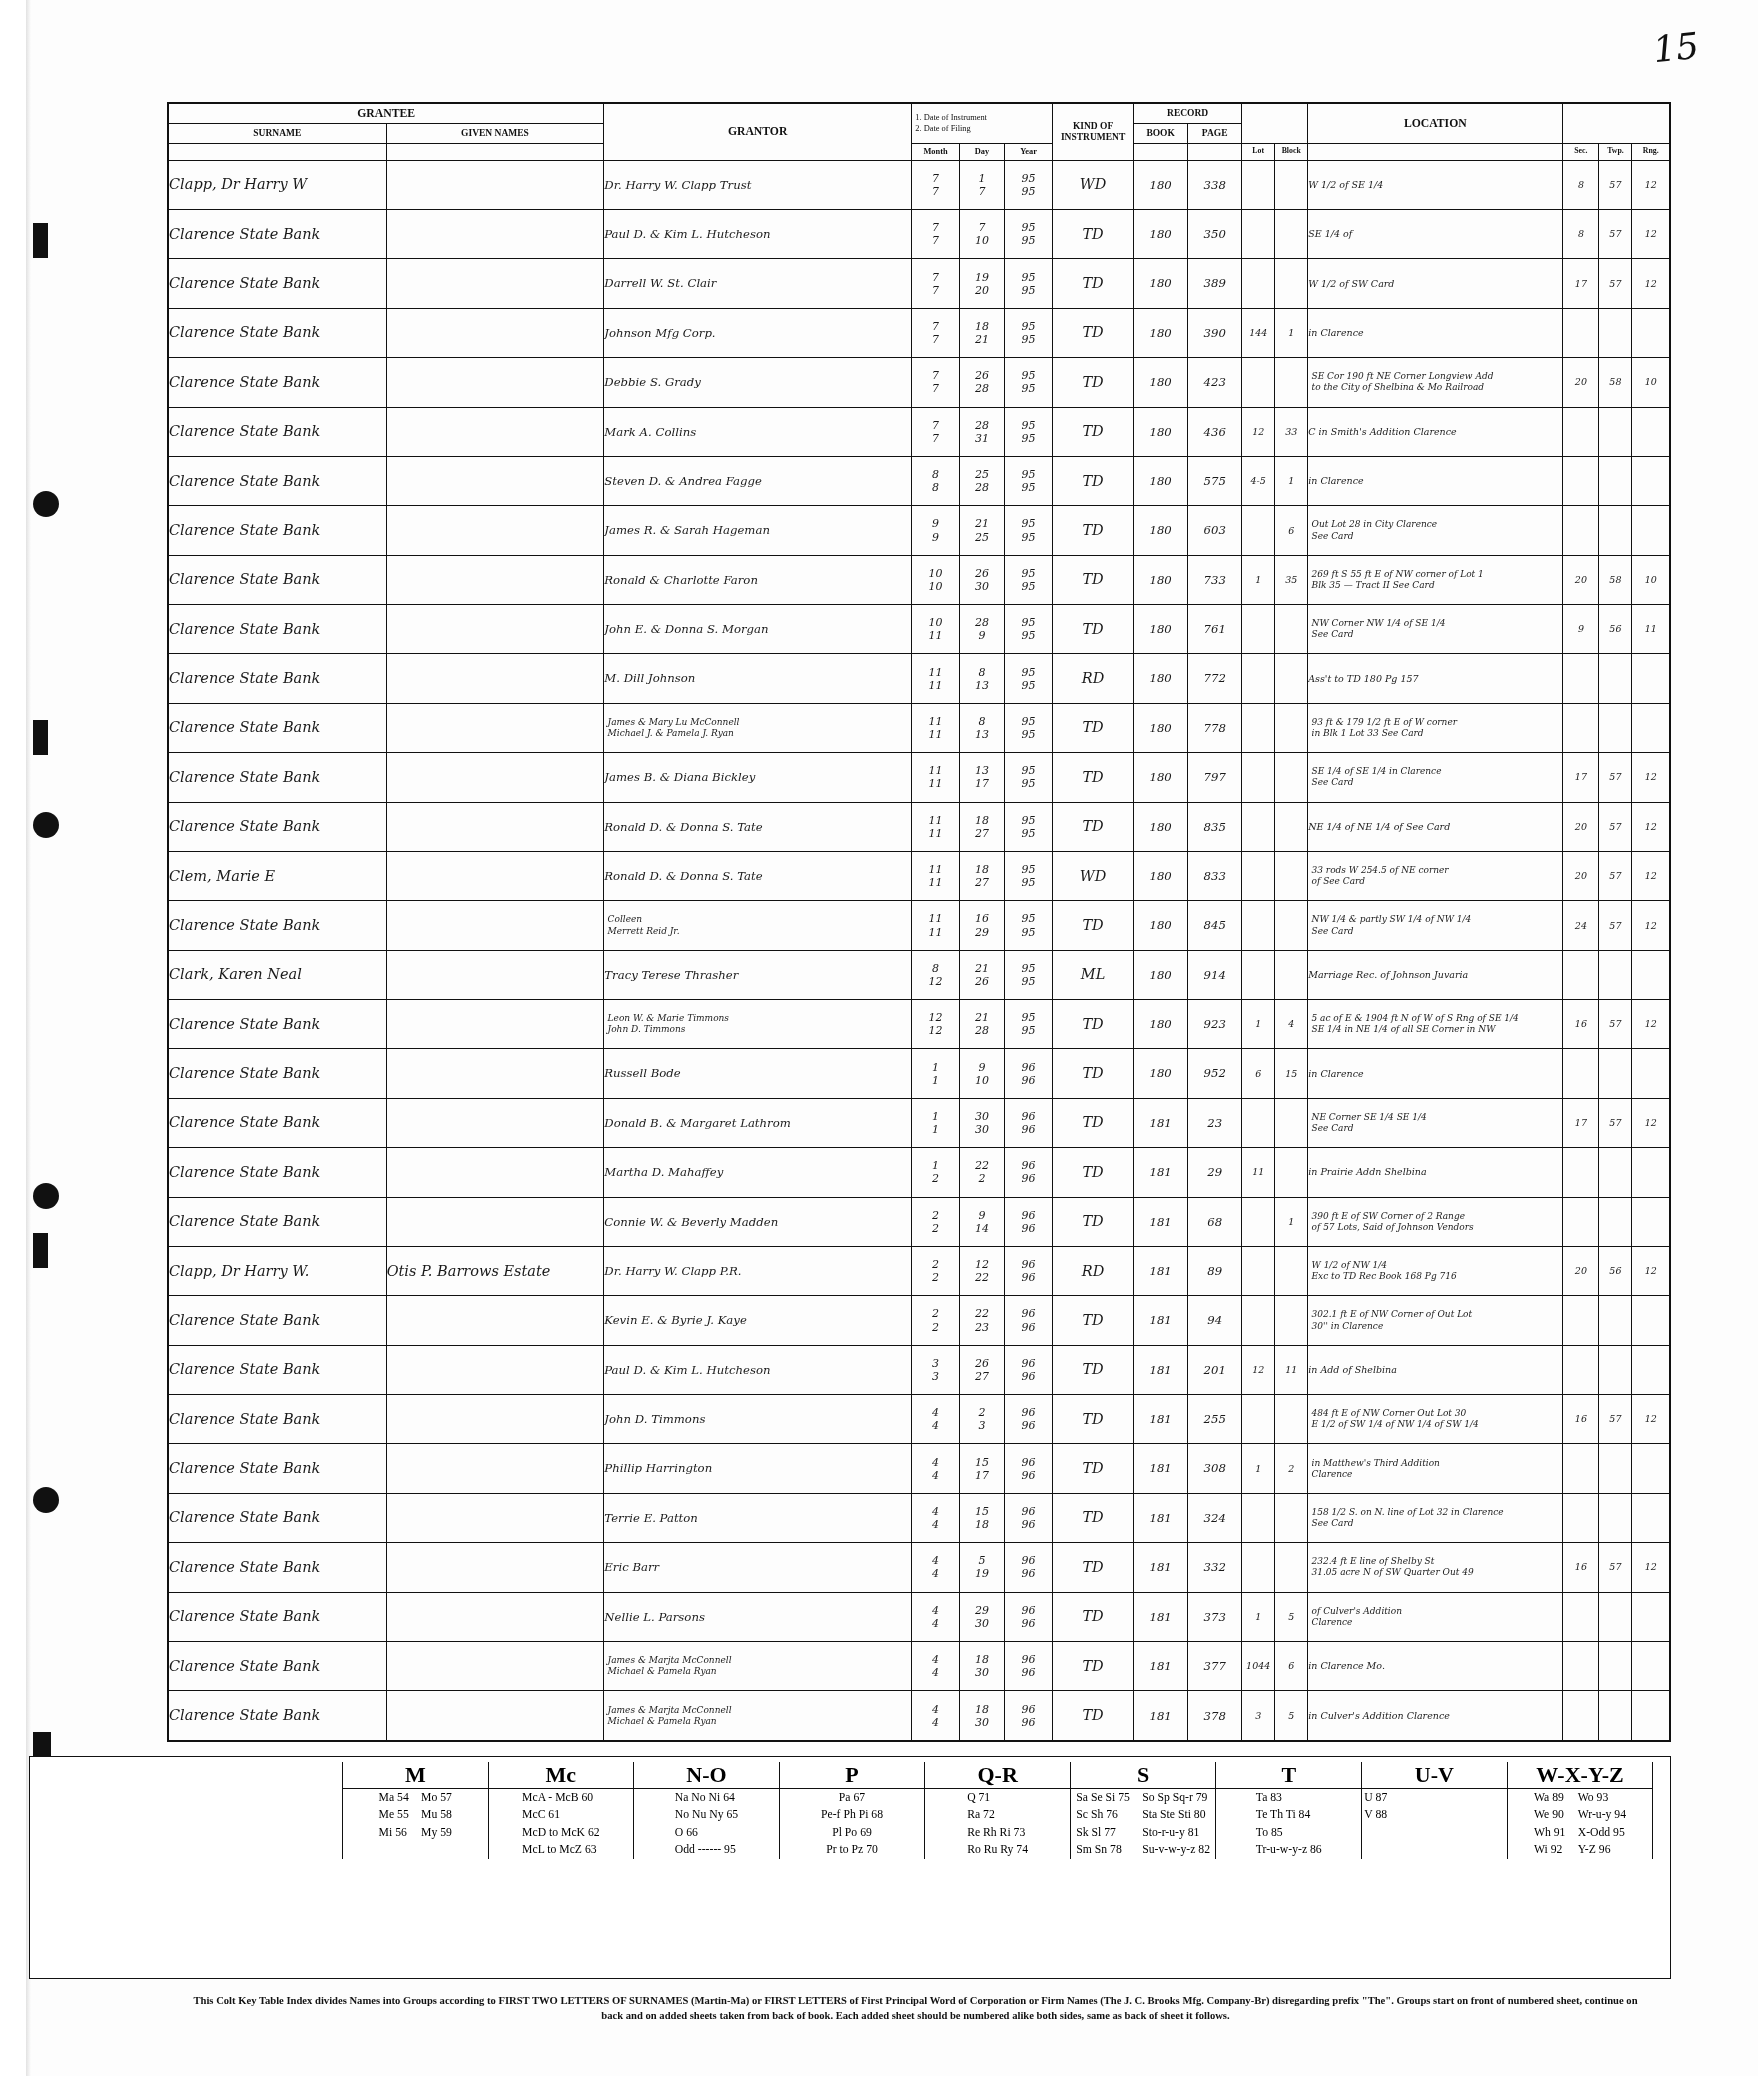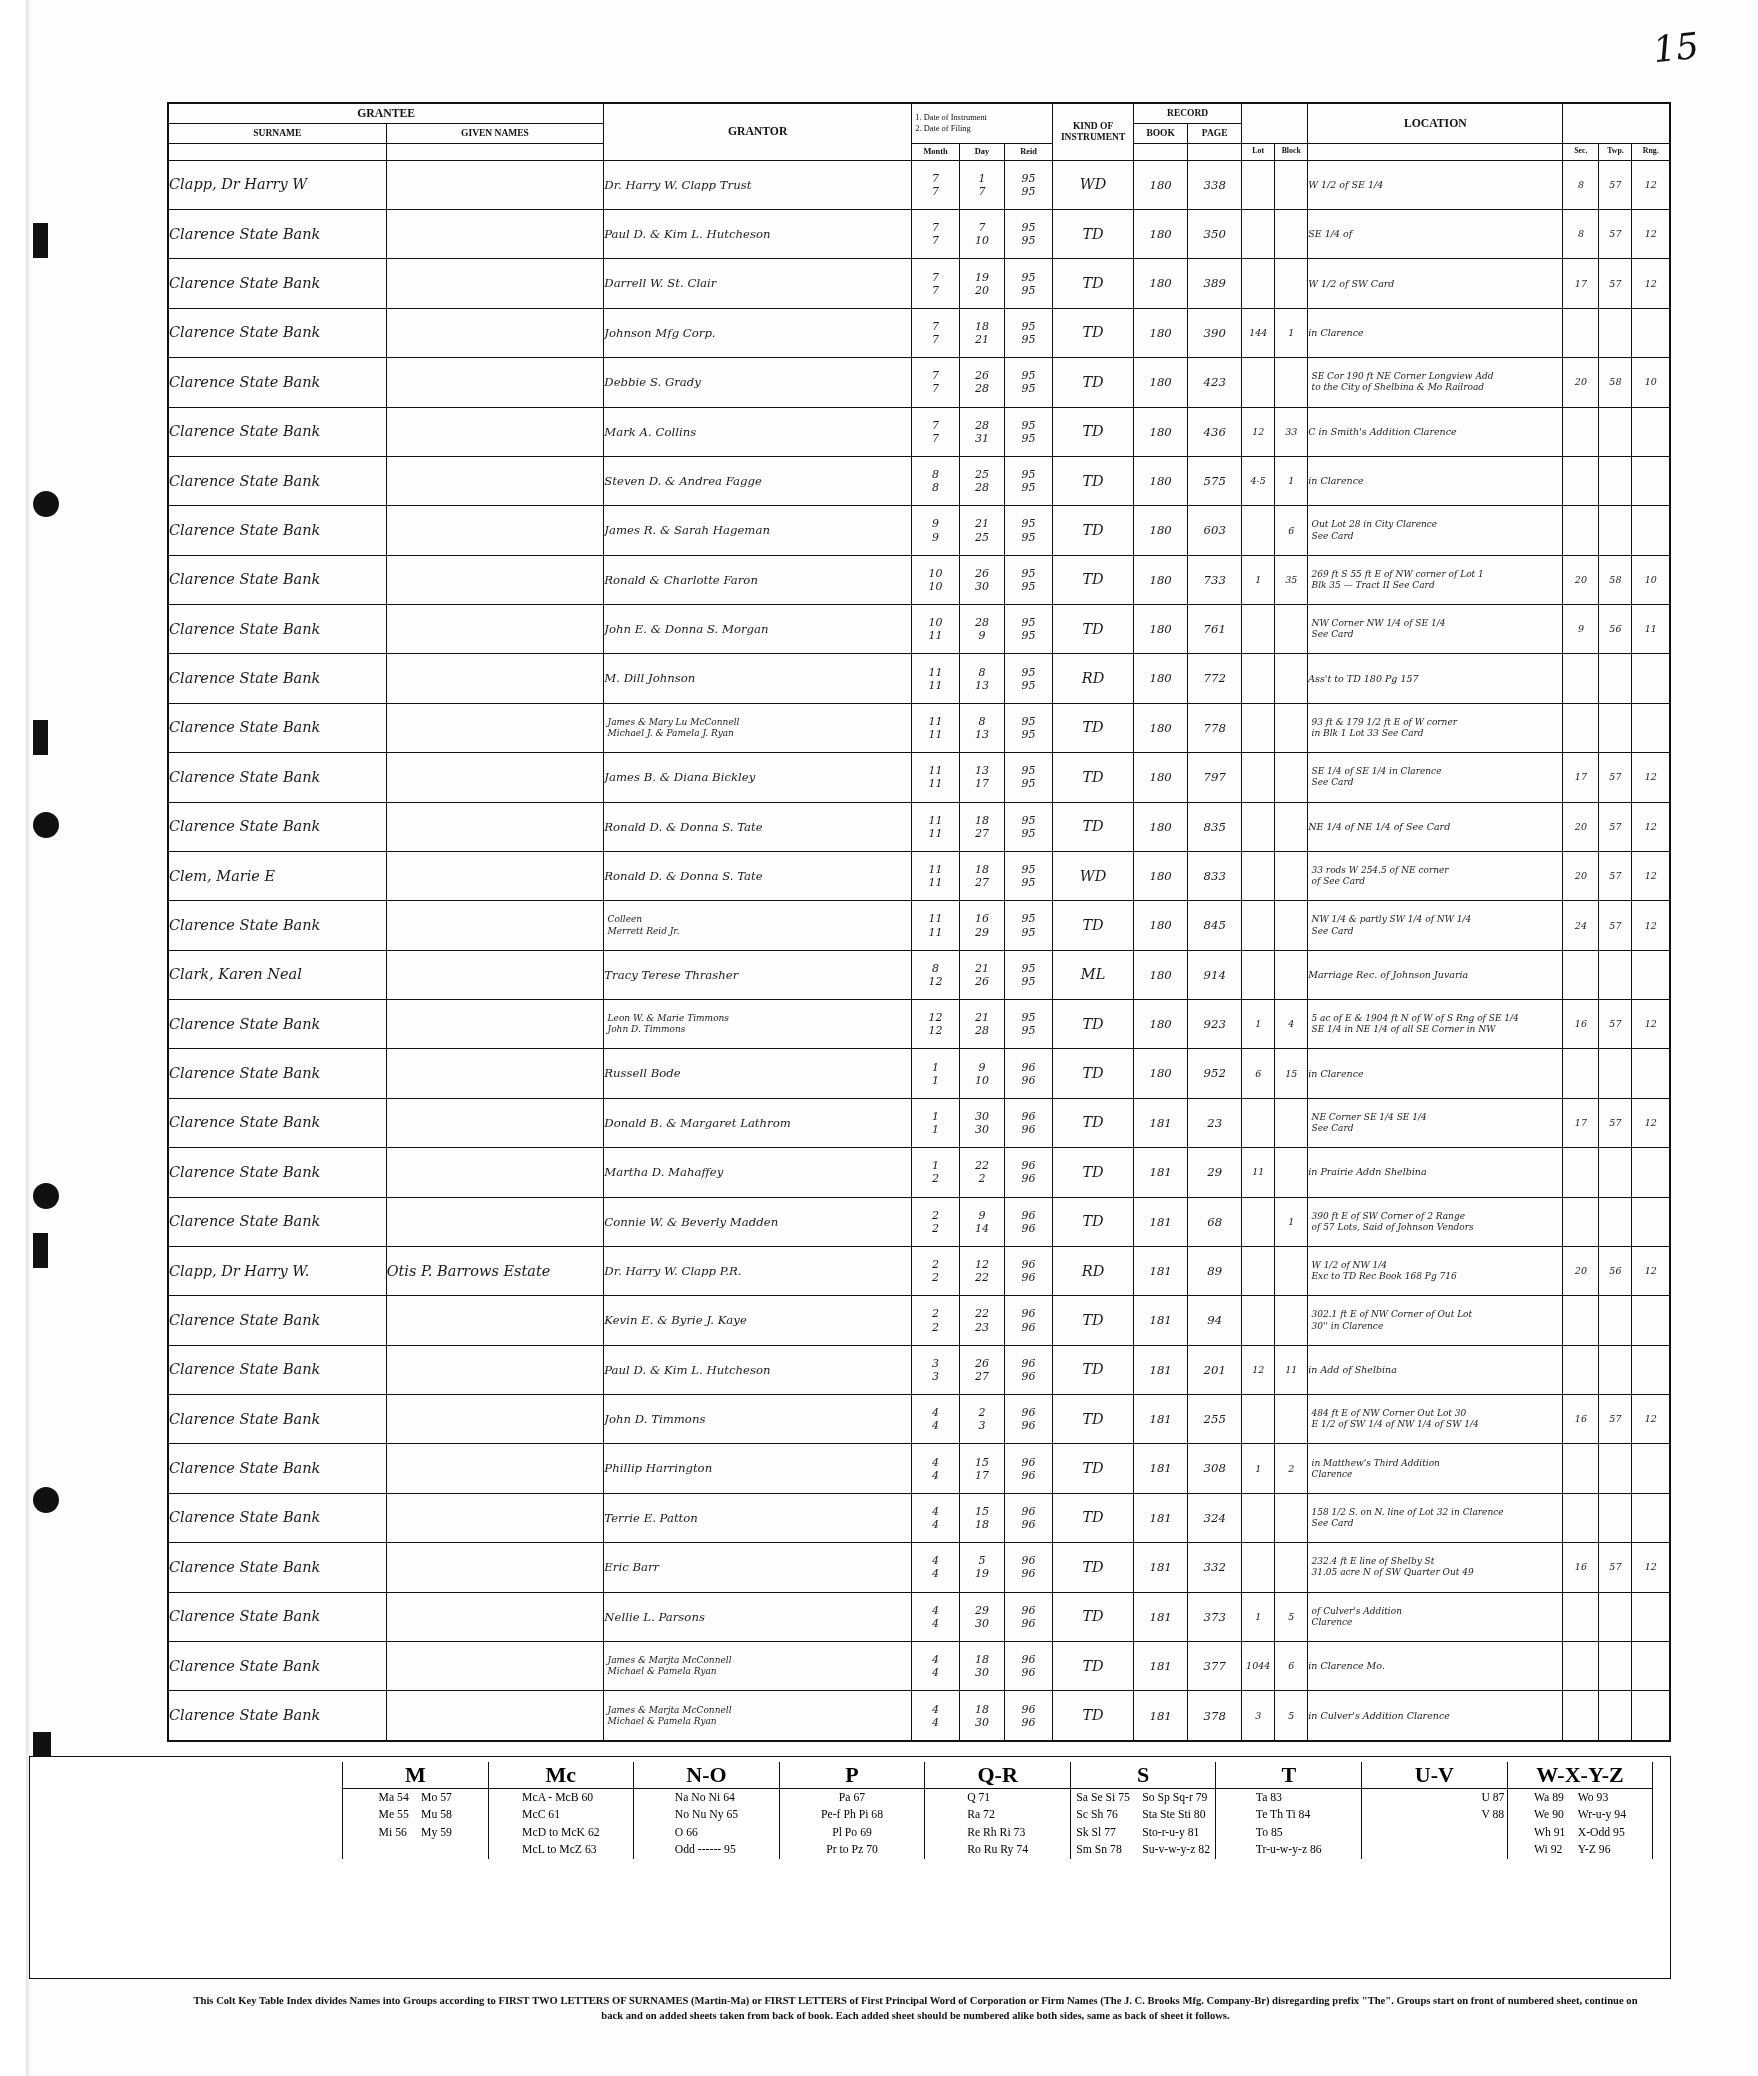--- a/index.html
+++ b/index.html
@@ -119,21 +119,21 @@
           <th class="hdr small">SURNAME</th>
           <th class="hdr small">GIVEN NAMES</th>
           <th class="hdr small">BOOK</th>
           <th class="hdr small">PAGE</th>
         </tr>
         <tr style="height:16.7px;">
           <th class="hdr small"></th>
           <th class="hdr small"></th>
           <th class="hdr small" style="font-size:8.4px;">Month</th>
           <th class="hdr small" style="font-size:8.4px;">Day</th>
-          <th class="hdr small" style="font-size:8.4px;">Reid</th>
+          <th class="hdr small" style="font-size:8.4px;">Year</th>
           <th class="hdr small"></th>
           <th class="hdr small"></th>
           <th class="hdr small" style="font-size:7.8px;">Lot</th>
           <th class="hdr small" style="font-size:7.8px;">Block</th>
           <th class="hdr small"></th>
           <th class="hdr small" style="font-size:7.8px;">Sec.</th>
           <th class="hdr small" style="font-size:7.8px;">Twp.</th>
           <th class="hdr small" style="font-size:7.8px;">Rng.</th>
         </tr>
       </thead>
@@ -2818,21 +2818,21 @@
                 <div style="display: flex; justify-content: center; gap: 12.3px;">
                   <div class="kgrow" style="text-align: left;">
                     <div>Ta   83</div>
                     <div>Te Th Ti   84</div>
                     <div>To   85</div>
                     <div>Tr-u-w-y-z   86</div>
                   </div>
                 </div>
               </td>
               <td style="border-top: none;">
-                <div style="display: flex; justify-content: flex-end; gap: 12.3px;">
+                <div style="display: flex; justify-content: flex-start; gap: 12.3px;">
                   <div class="kgrow" style="text-align: left;">
                     <div>U   87</div>
                     <div>V   88</div>
                   </div>
                 </div>
               </td>
               <td style="border-top: none;">
                 <div style="display: flex; justify-content: center; gap: 12.3px;">
                   <div class="kgrow" style="text-align: left;">
                     <div>Wa   89</div>

